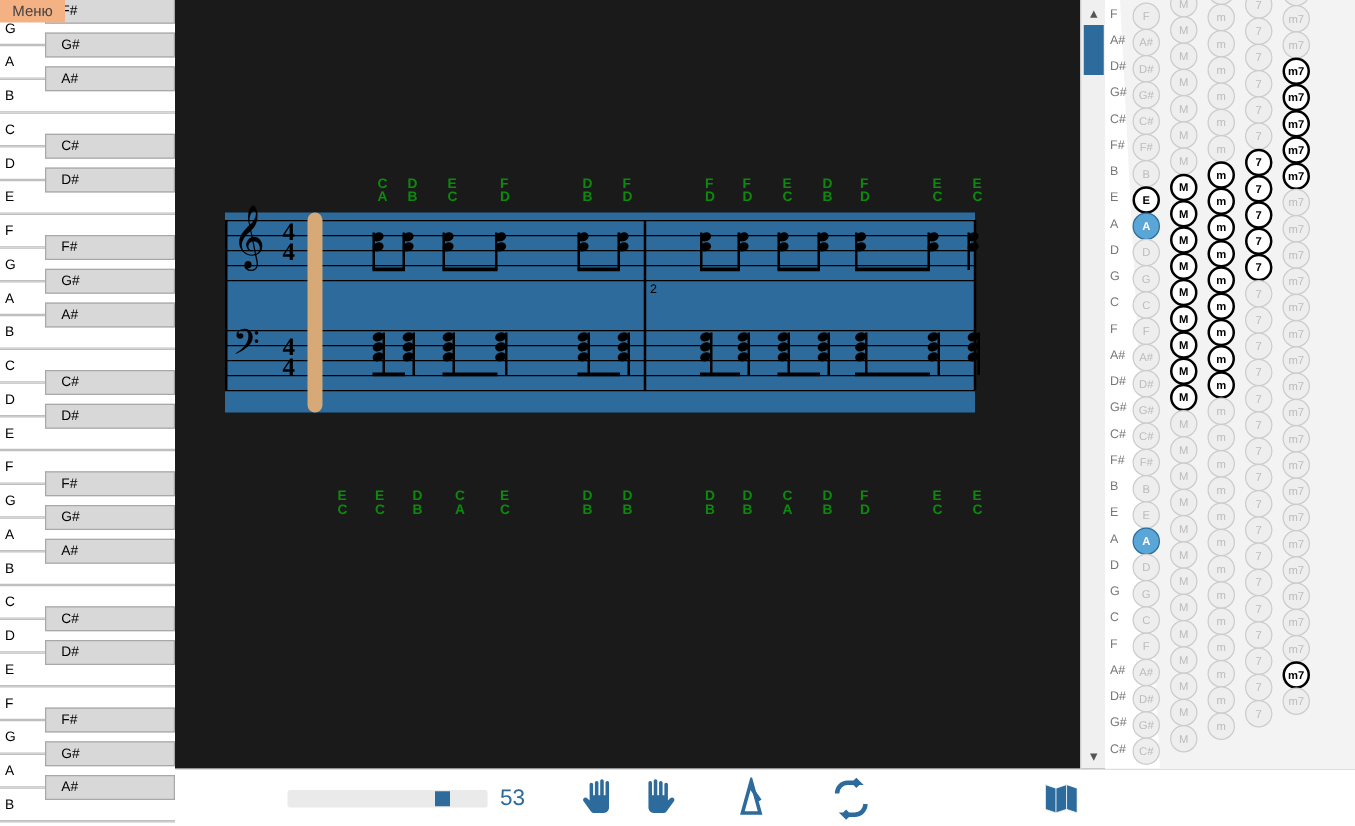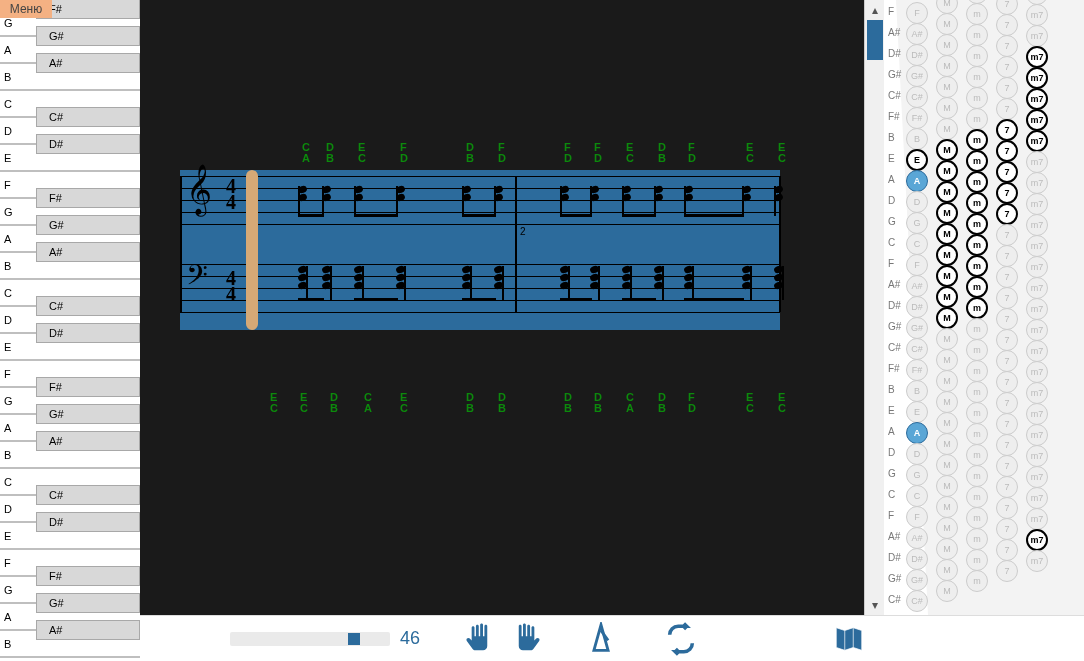--- a/index.html
+++ b/index.html
@@ -615,21 +615,21 @@
       <div class="bass-btn faint" style="left: 142px; top: 508px;">m7</div>
       <div class="bass-btn strong" style="left: 142px; top: 529px;">m7</div>
       <div class="bass-btn faint" style="left: 142px; top: 550px;">m7</div>
     </div>
 </div>
 
 <div id="toolbar">
   <div id="progress">
     <div class="knob"></div>
   </div>
-  <div id="tempo-val">46</div>
+  <div id="tempo-val">53</div>
 
   <div class="tb-icon" style="left:326px;">
     <svg viewBox="0 0 24 24" fill="#2c6b9c">
         <path d="M8 2c-.6 0-1 .4-1 1v7H6V4c0-.6-.4-1-1-1s-1 .4-1 1v9l-1.3-1.3c-.6-.6-1.5-.6-2 0-.5.5-.5 1.4 0 1.9l4 5.4c.4.6 1.1 1 1.8 1H12c1.7 0 3-1.3 3-3V3c0-.6-.4-1-1-1s-1 .4-1 1v7h-1V2c0-.6-.4-1-1-1s-1 .4-1 1v8H9V3c0-.6-.4-1-1-1z"></path>
       </svg>
   </div>
   <div class="tb-icon" style="left:366px;">
     <svg viewBox="0 0 24 24" fill="#2c6b9c">
         <path transform="scale(-1,1) translate(-24,0)" d="M8 2c-.6 0-1 .4-1 1v7H6V4c0-.6-.4-1-1-1s-1 .4-1 1v9l-1.3-1.3c-.6-.6-1.5-.6-2 0-.5.5-.5 1.4 0 1.9l4 5.4c.4.6 1.1 1 1.8 1H12c1.7 0 3-1.3 3-3V3c0-.6-.4-1-1-1s-1 .4-1 1v7h-1V2c0-.6-.4-1-1-1s-1 .4-1 1v8H9V3c0-.6-.4-1-1-1z"></path>
       </svg>

